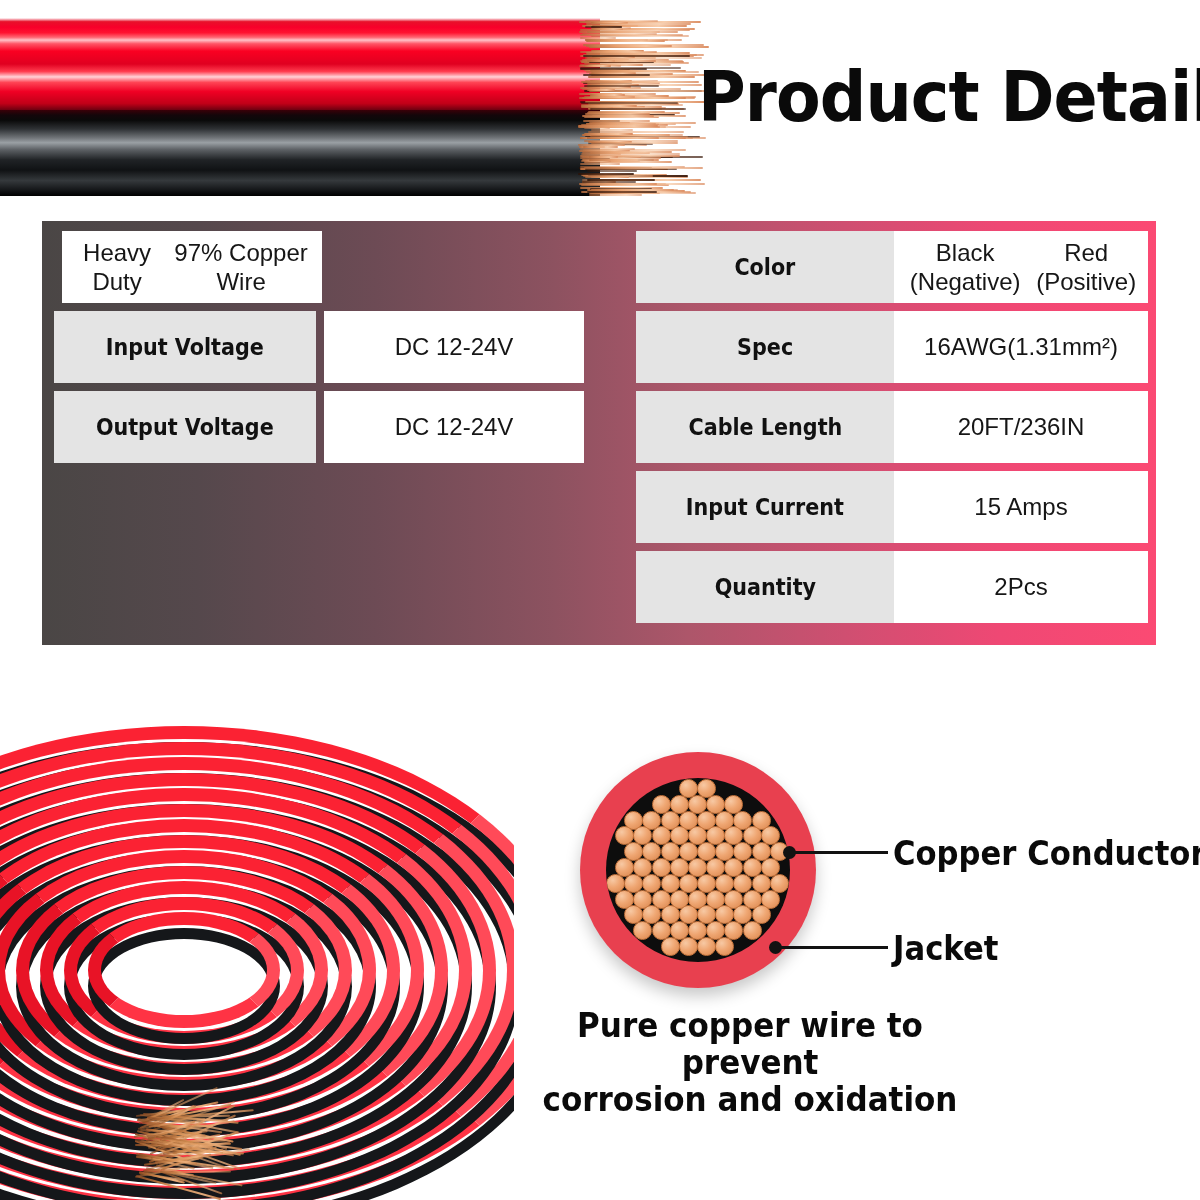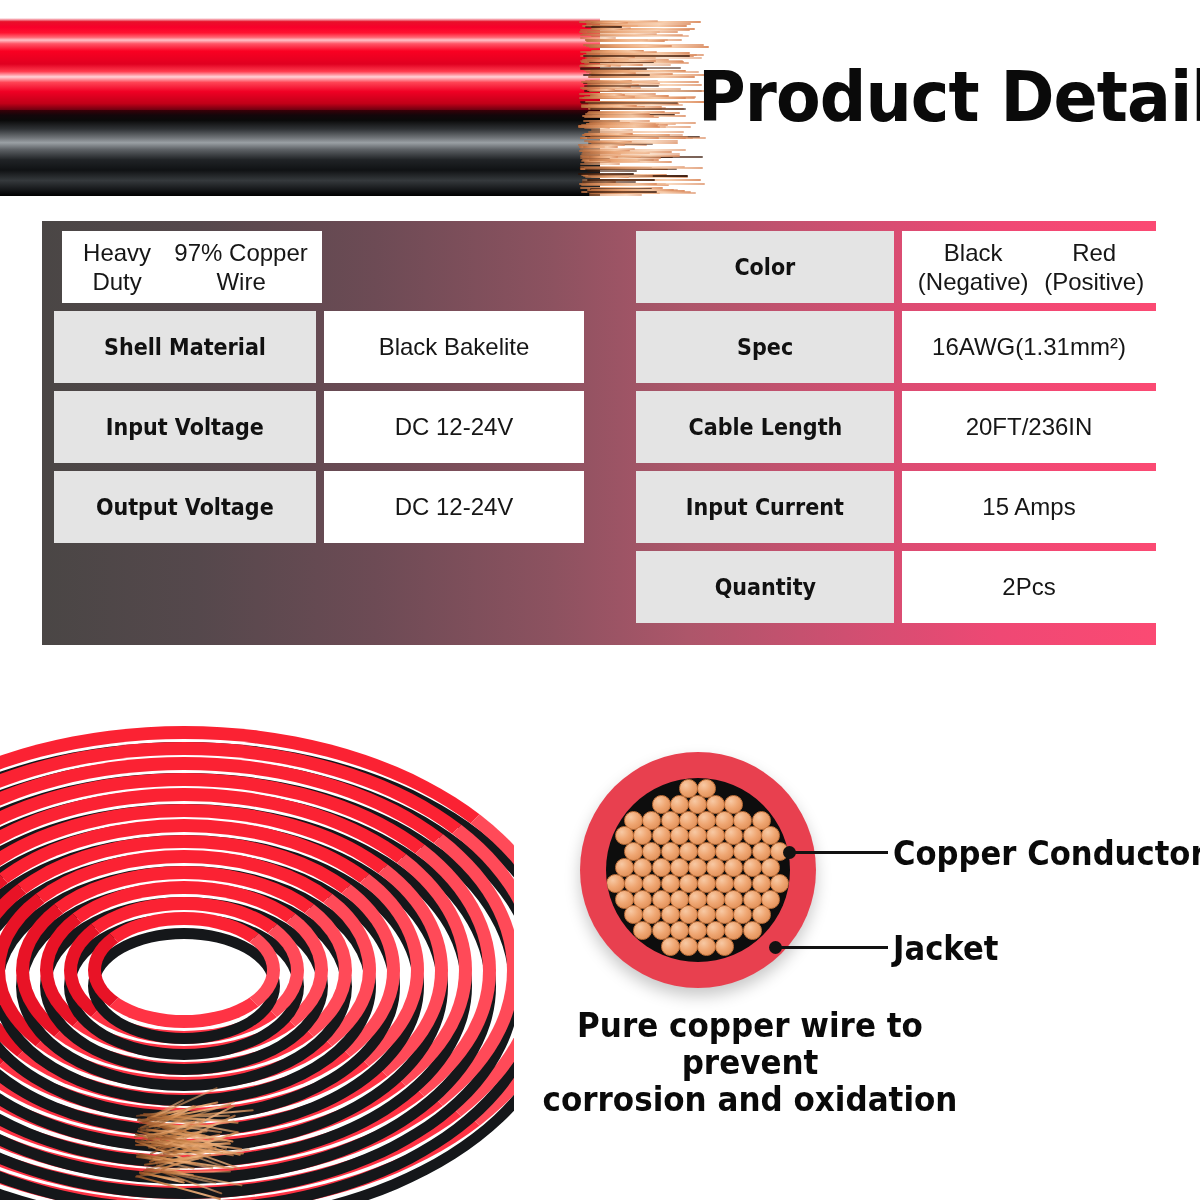--- a/index.html
+++ b/index.html
@@ -123,21 +123,21 @@
     font-weight: 400;
     font-size: 24px;
     color: #161616;
     line-height: 1.22;
     padding: 0 6px;
     box-sizing: border-box;
   }
   .half-left  .spec-key { width: 262px; }
   .half-left  .spec-val { width: 260px; margin-left: 8px; }
   .half-right .spec-key { width: 258px; }
-  .half-right .spec-val { width: 254px; margin-left: 8px; }
+  .half-right .spec-val { width: 254px; }
 
   
   #coil-photo {
     position: absolute;
     left: -26px; top: 660px;
     width: 540px; height: 540px;
     overflow: hidden;
   }
   .coil-ring {
     position: absolute;
@@ -442,26 +442,20 @@
 
   <div class="table-half half-left">
     <div class="spec-row">
       <div class="spec-val">
           <span style="display:block">Heavy Duty</span>
           <span style="display:block">97% Copper Wire</span>
         </div>
     </div>
     <div class="spec-row">
       <div class="spec-key">
-          <span>Shell Material</span>
-        </div>
-      <div class="spec-val">Black Bakelite</div>
-    </div>
-    <div class="spec-row">
-      <div class="spec-key">
           <span>Input Voltage</span>
         </div>
       <div class="spec-val">DC 12-24V</div>
     </div>
     <div class="spec-row">
       <div class="spec-key">
           <span>Output Voltage</span>
         </div>
       <div class="spec-val">DC 12-24V</div>
     </div>

